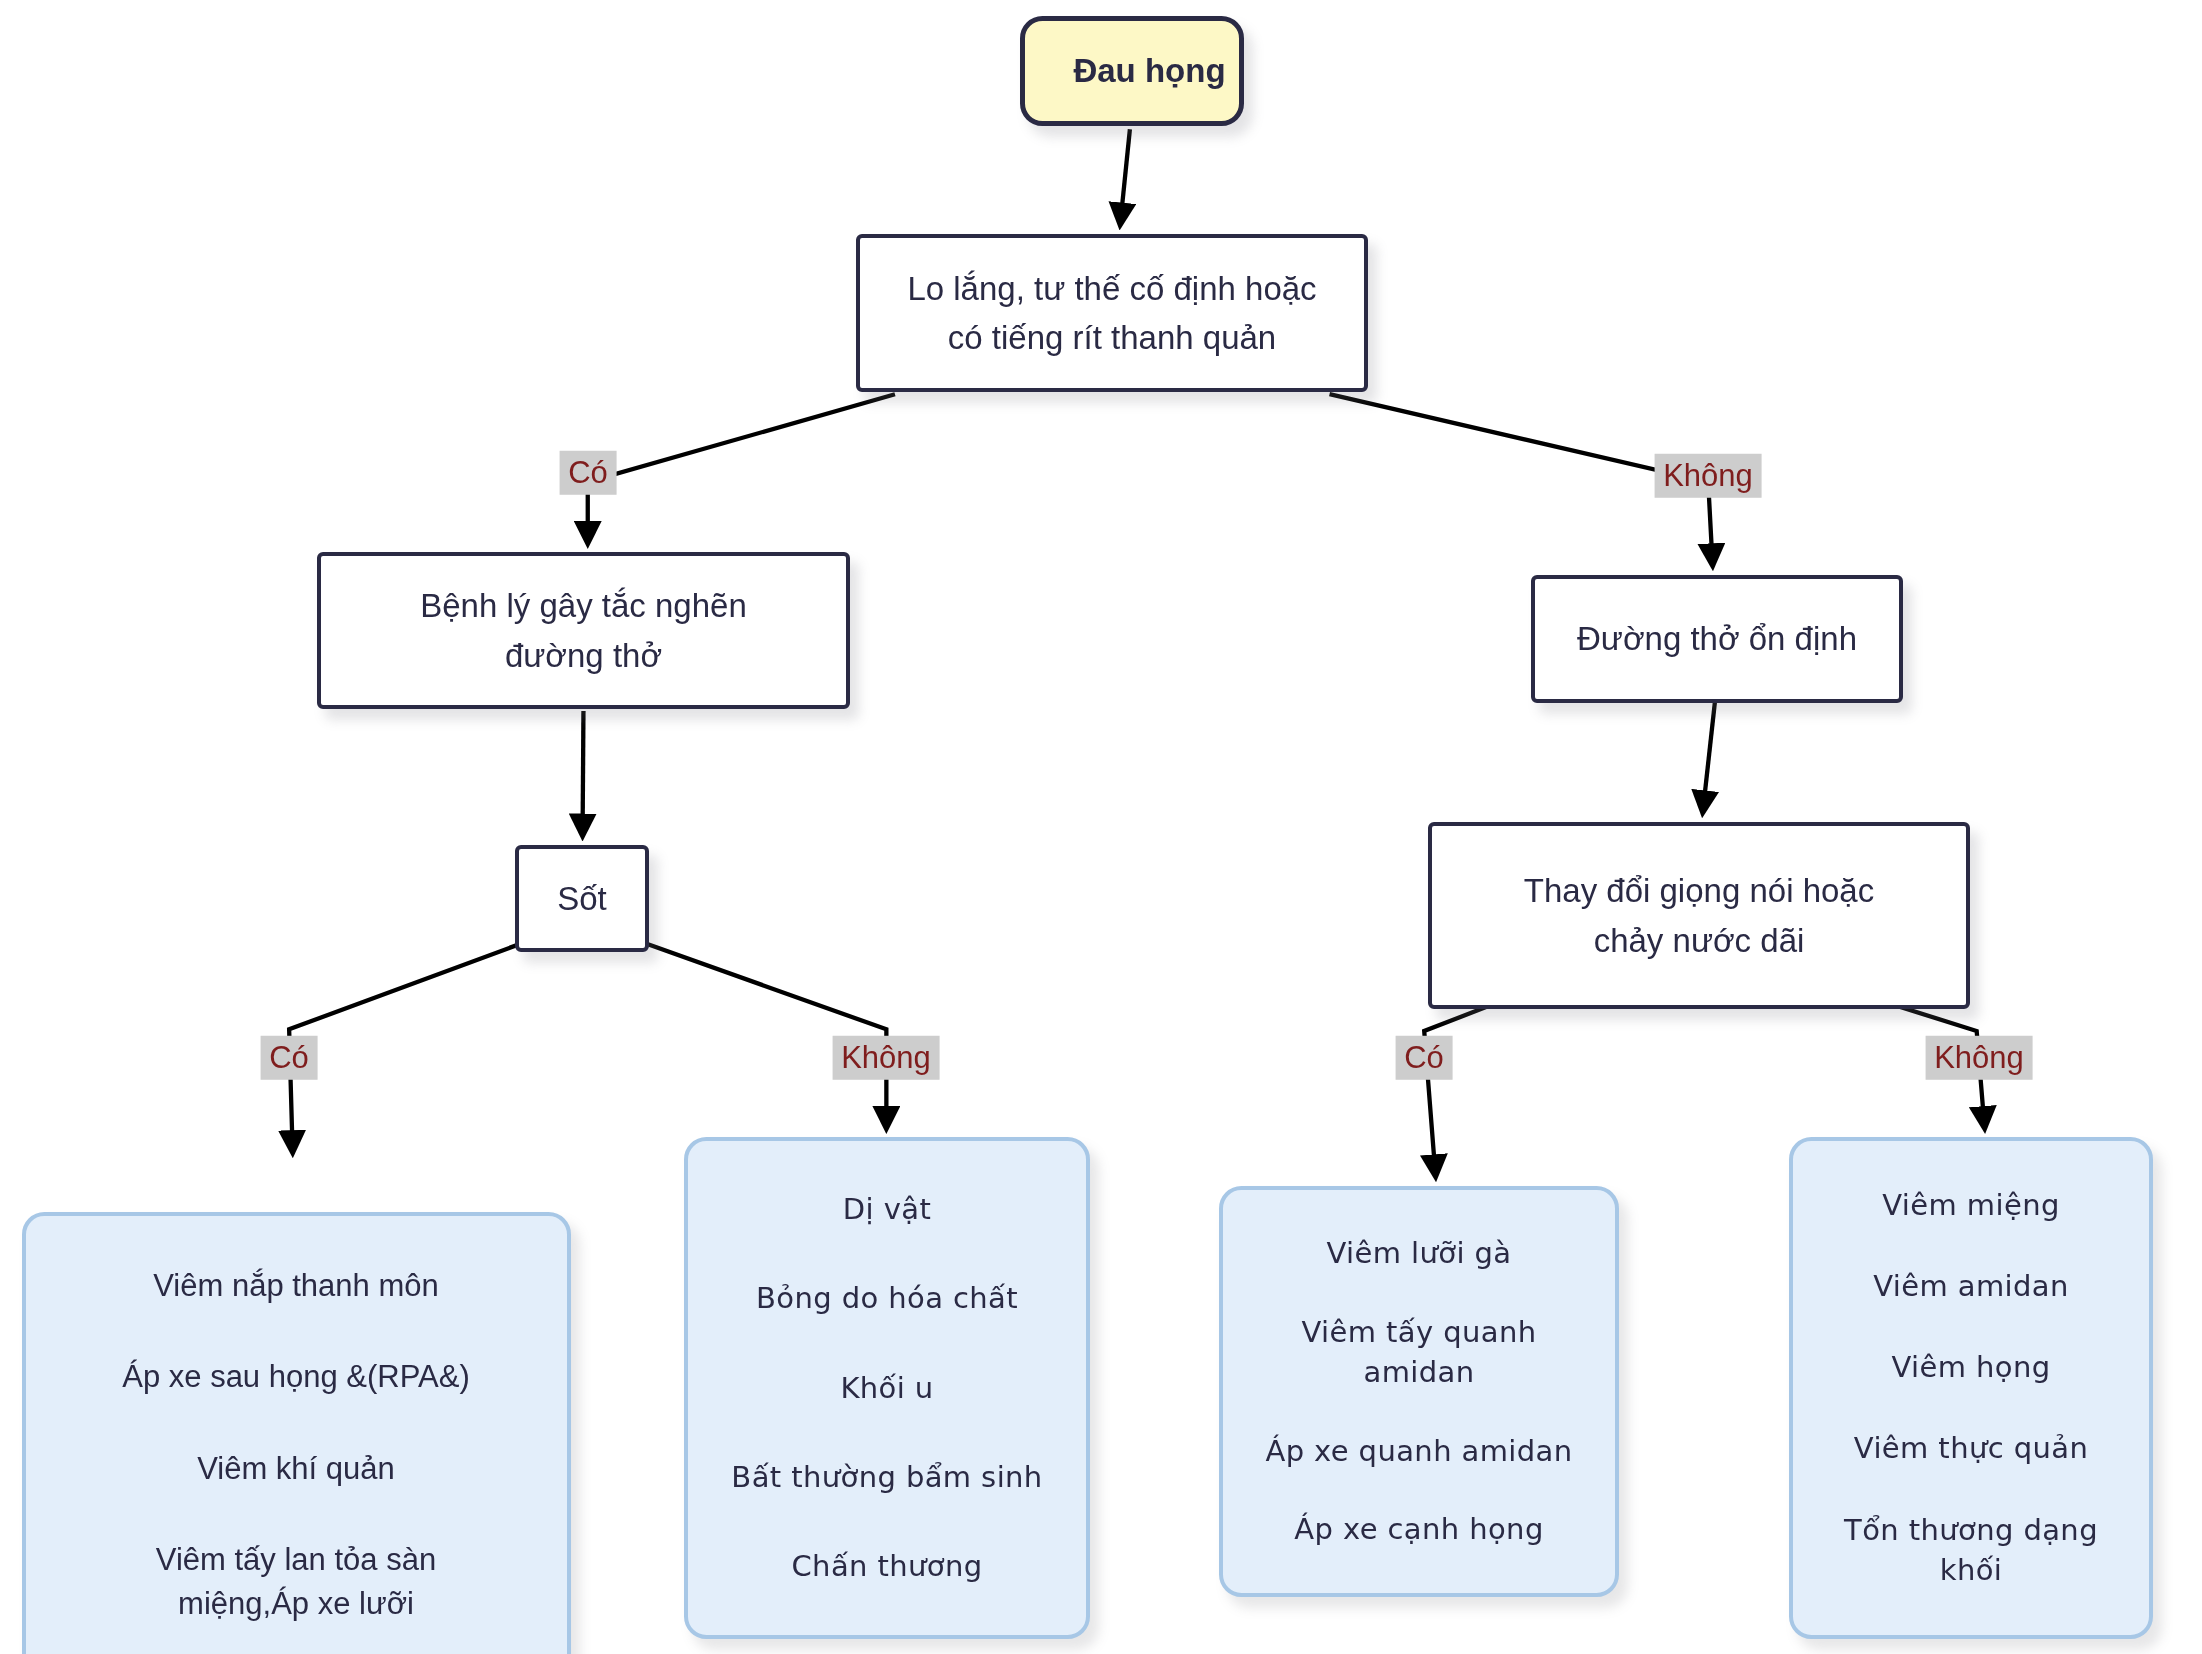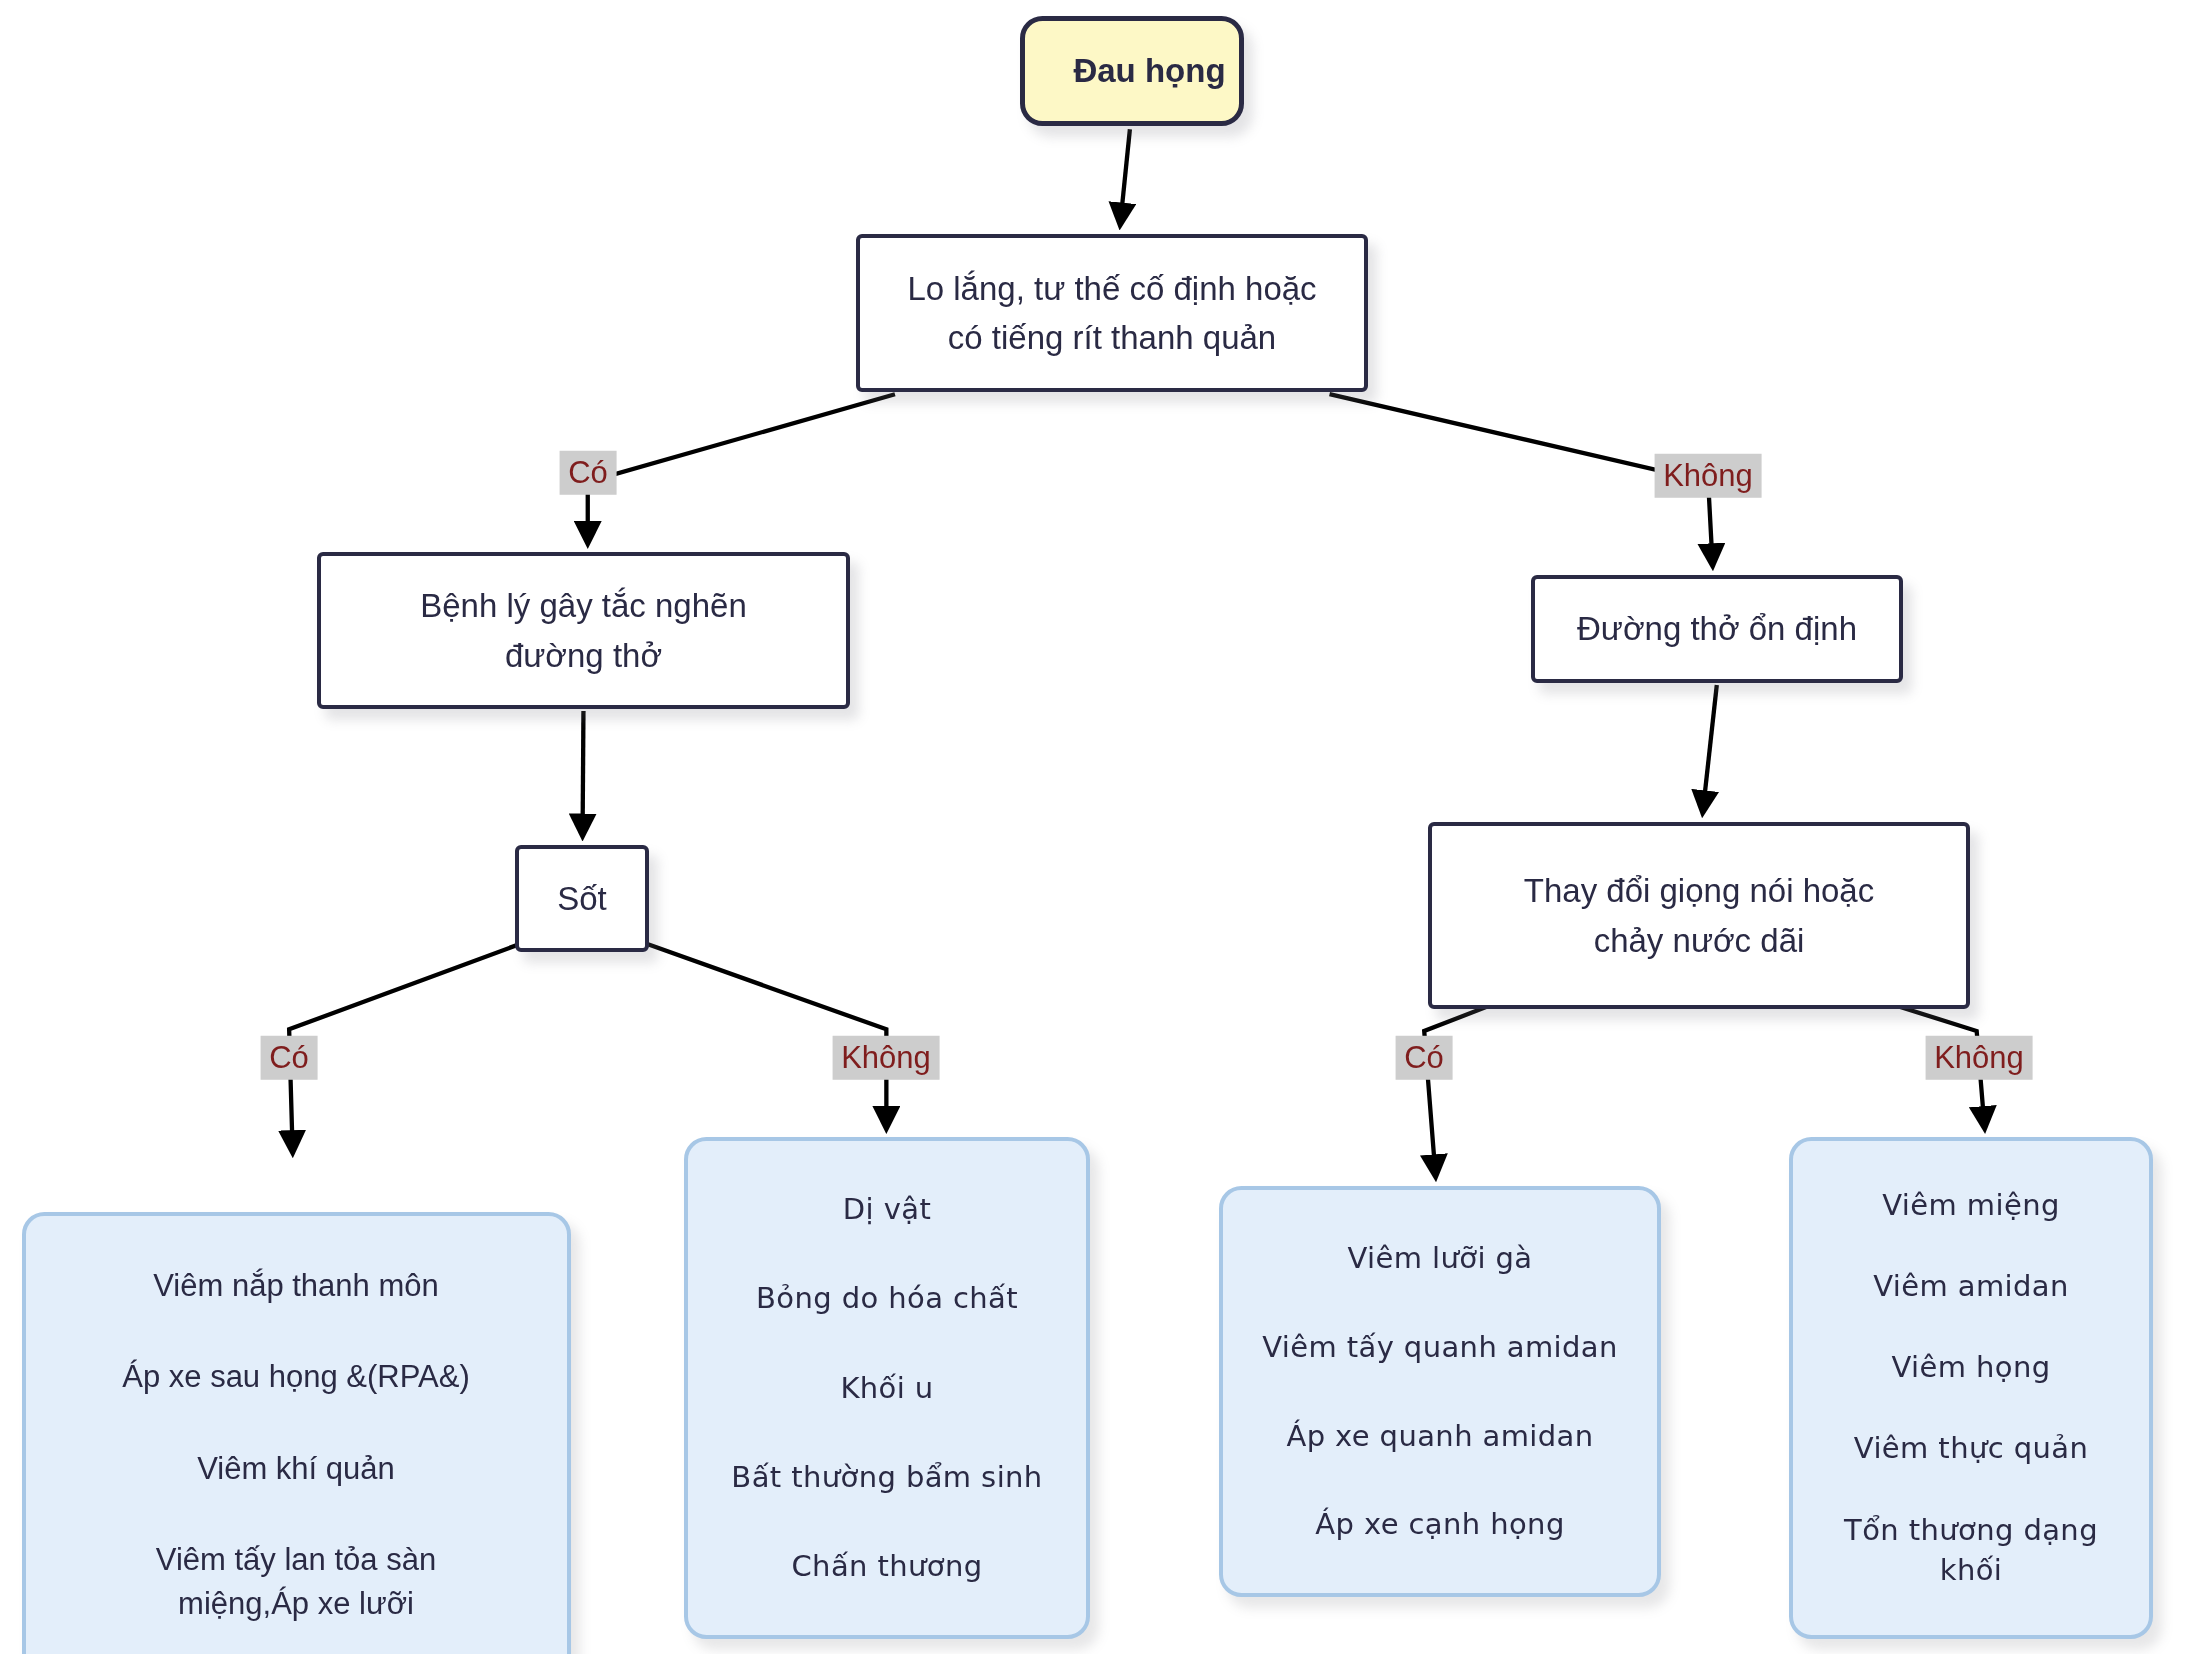--- a/index.html
+++ b/index.html
@@ -53,21 +53,21 @@
   <div class="node root" style="left:1020px;top:15.5px;width:224px;height:110px;padding-left:35px;">Đau họng</div>
 
   <div class="node" style="left:856px;top:234px;width:512px;height:158px;">Lo lắng, tư thế cố định hoặc
 có tiếng rít thanh quản</div>
 
   <div class="node" style="left:317px;top:552px;width:533px;height:157px;">Bệnh lý gây tắc nghẽn
 đường thở</div>
 
   <div class="node" style="left:515px;top:845px;width:134px;height:107px;">Sốt</div>
 
-  <div class="node" style="left:1531px;top:575px;width:372px;height:108px;">Đường thở ổn định</div>
+  <div class="node" style="left:1531px;top:575px;width:372px;height:128px;">Đường thở ổn định</div>
 
   <div class="node" style="left:1428px;top:822px;width:542px;height:187px;">Thay đổi giọng nói hoặc
 chảy nước dãi</div>
 
   <div class="elabel" style="left:588px;top:473px;">Có</div>
   <div class="elabel" style="left:1708px;top:476px;">Không</div>
   <div class="elabel" style="left:289px;top:1058px;">Có</div>
   <div class="elabel" style="left:886px;top:1058px;">Không</div>
   <div class="elabel" style="left:1424px;top:1058px;">Có</div>
   <div class="elabel" style="left:1979px;top:1058px;">Không</div>
@@ -81,21 +81,21 @@
     </div>
 
   <div class="leaf" style="left:684px;top:1137px;width:406px;height:502px;">
       <div class="leaf-item">Dị vật</div>
       <div class="leaf-item">Bỏng do hóa chất</div>
       <div class="leaf-item">Khối u</div>
       <div class="leaf-item">Bất thường bẩm sinh</div>
       <div class="leaf-item">Chấn thương</div>
     </div>
 
-  <div class="leaf" style="left:1219px;top:1186px;width:442px;height:411px;">
+  <div class="leaf" style="left:1219px;top:1186px;width:400px;height:411px;">
       <div class="leaf-item">Viêm lưỡi gà</div>
       <div class="leaf-item">Viêm tấy quanh amidan</div>
       <div class="leaf-item">Áp xe quanh amidan</div>
       <div class="leaf-item">Áp xe cạnh họng</div>
     </div>
 
   <div class="leaf" style="left:1789px;top:1137px;width:364px;height:502px;">
       <div class="leaf-item">Viêm miệng</div>
       <div class="leaf-item">Viêm amidan</div>
       <div class="leaf-item">Viêm họng</div>

